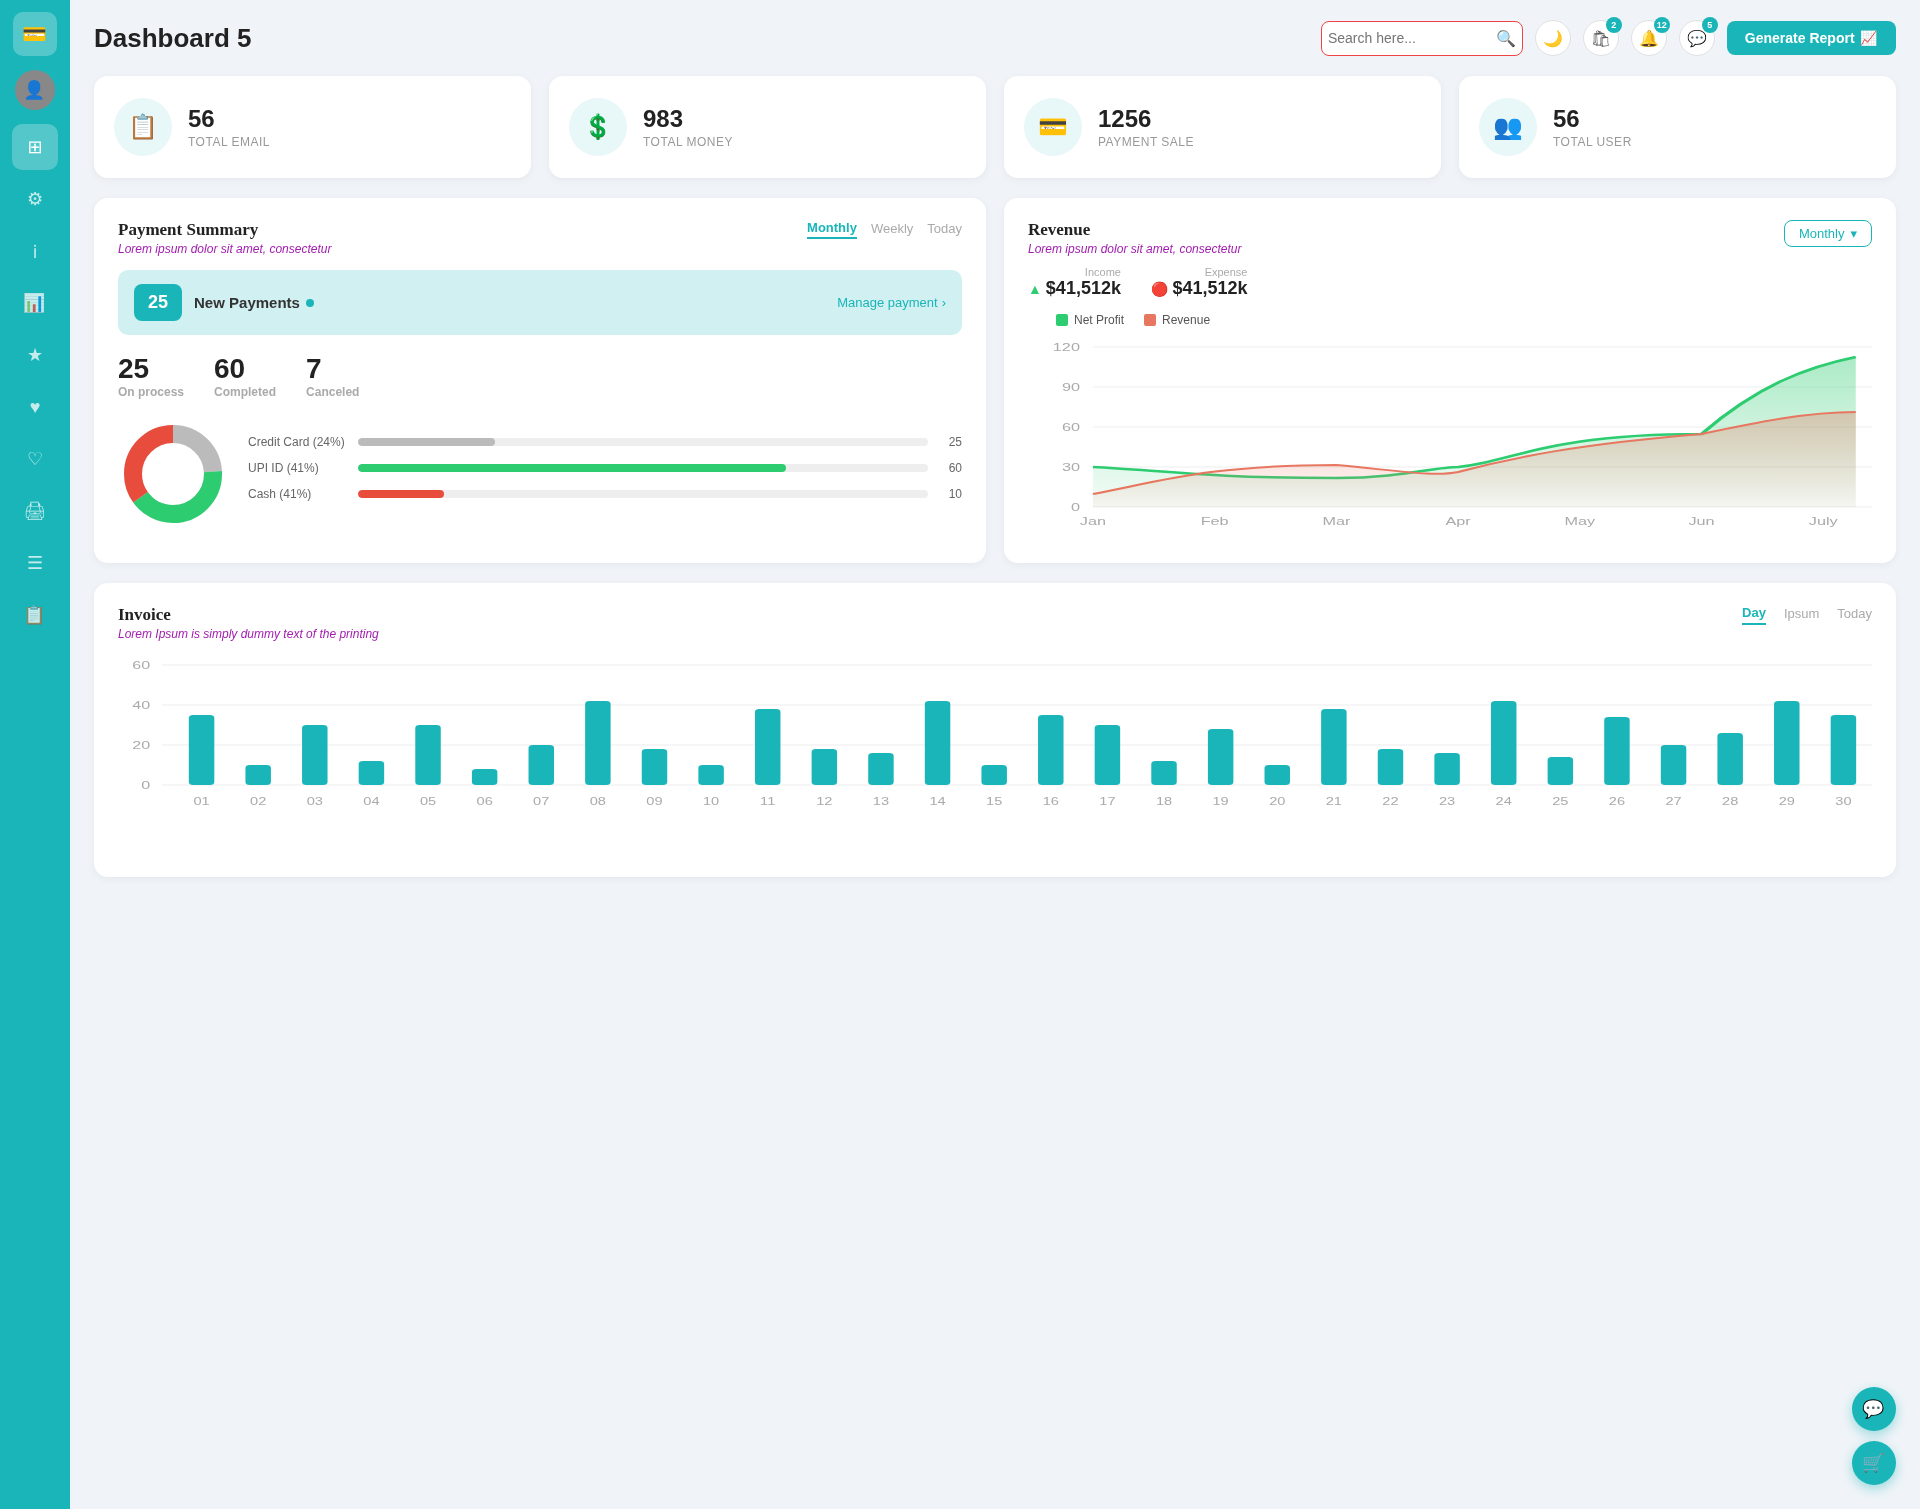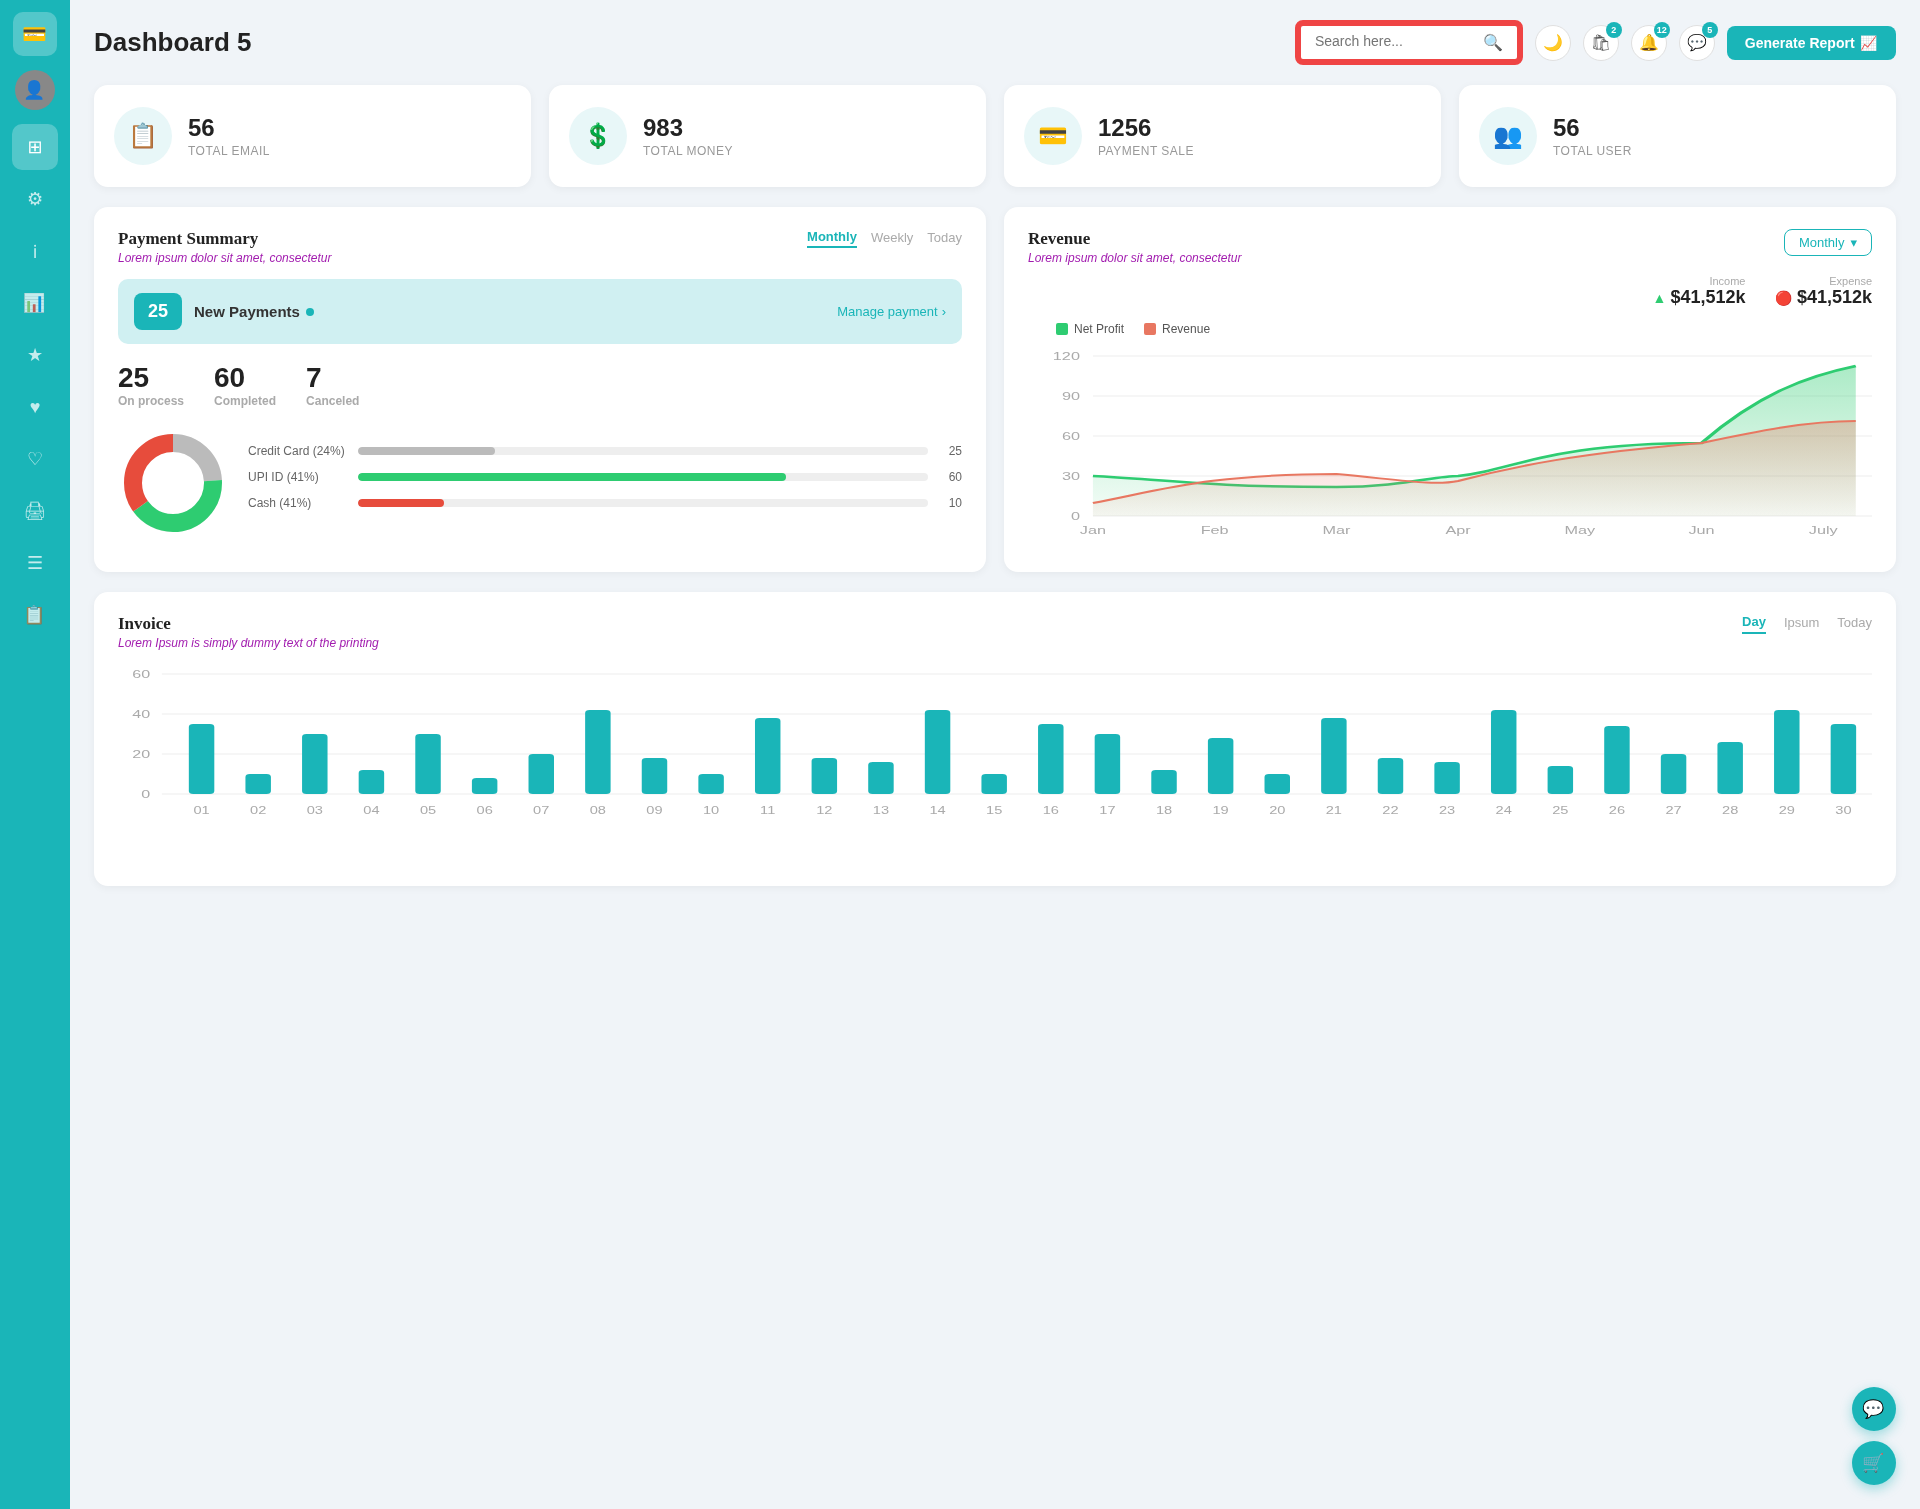--- a/index.html
+++ b/index.html
@@ -57,23 +57,23 @@
     
     .header {
       display: flex;
       align-items: center;
       justify-content: space-between;
       margin-bottom: 20px;
     }
     .header-title { font-size: 26px; font-weight: 700; color: #222; }
     .header-right { display: flex; align-items: center; gap: 12px; }
     .search-box {
-      display: flex; align-items: flex-start;
-      background: white; border: 6px solid #ef4444; border-radius: 8px;
-      padding: 7px 14px; gap: 8px;
+      display: flex; align-items: center;
+      background: white; border: 1px solid #ef4444; border-radius: 8px;
+      padding: 7px 6px; gap: 8px;
     }
     .search-box input {
       border: none; outline: none; font-size: 14px; color: #666; width: 160px; background: transparent;
     }
     .icon-btn {
       width: 36px; height: 36px;
       border-radius: 50%; background: white; border: 1px solid #e0e0e0;
       display: flex; align-items: center; justify-content: center;
       cursor: pointer; font-size: 16px; color: #555; position: relative;
     }
@@ -174,21 +174,21 @@
     .progress-fill { height: 100%; border-radius: 4px; }
     .progress-val { font-size: 12px; color: #666; width: 24px; text-align: right; }
 
     
     .revenue-header { display: flex; align-items: flex-start; justify-content: space-between; margin-bottom: 10px; }
     .monthly-btn {
       border: 1.5px solid #1ab5b8; color: #1ab5b8; background: white;
       border-radius: 8px; padding: 5px 14px; font-size: 13px; cursor: pointer;
       display: flex; align-items: center; gap: 6px;
     }
-    .income-expense-row { display: flex; gap: 30px; justify-content: flex-end; margin-bottom: 14px; }
+    .income-expense-row { display: flex; gap: 30px; margin-bottom: 14px; }
     .ie-item { text-align: right; }
     .ie-label { font-size: 11px; color: #aaa; }
     .ie-value { font-size: 18px; font-weight: 700; color: #222; display: flex; align-items: center; gap: 4px; }
     .ie-icon { font-size: 14px; }
 
     
     .chart-legend { display: flex; gap: 20px; margin-bottom: 10px; padding-left: 28px; }
     .legend-item { display: flex; align-items: center; gap: 6px; font-size: 12px; color: #555; }
     .legend-dot { width: 12px; height: 12px; border-radius: 2px; }
 

